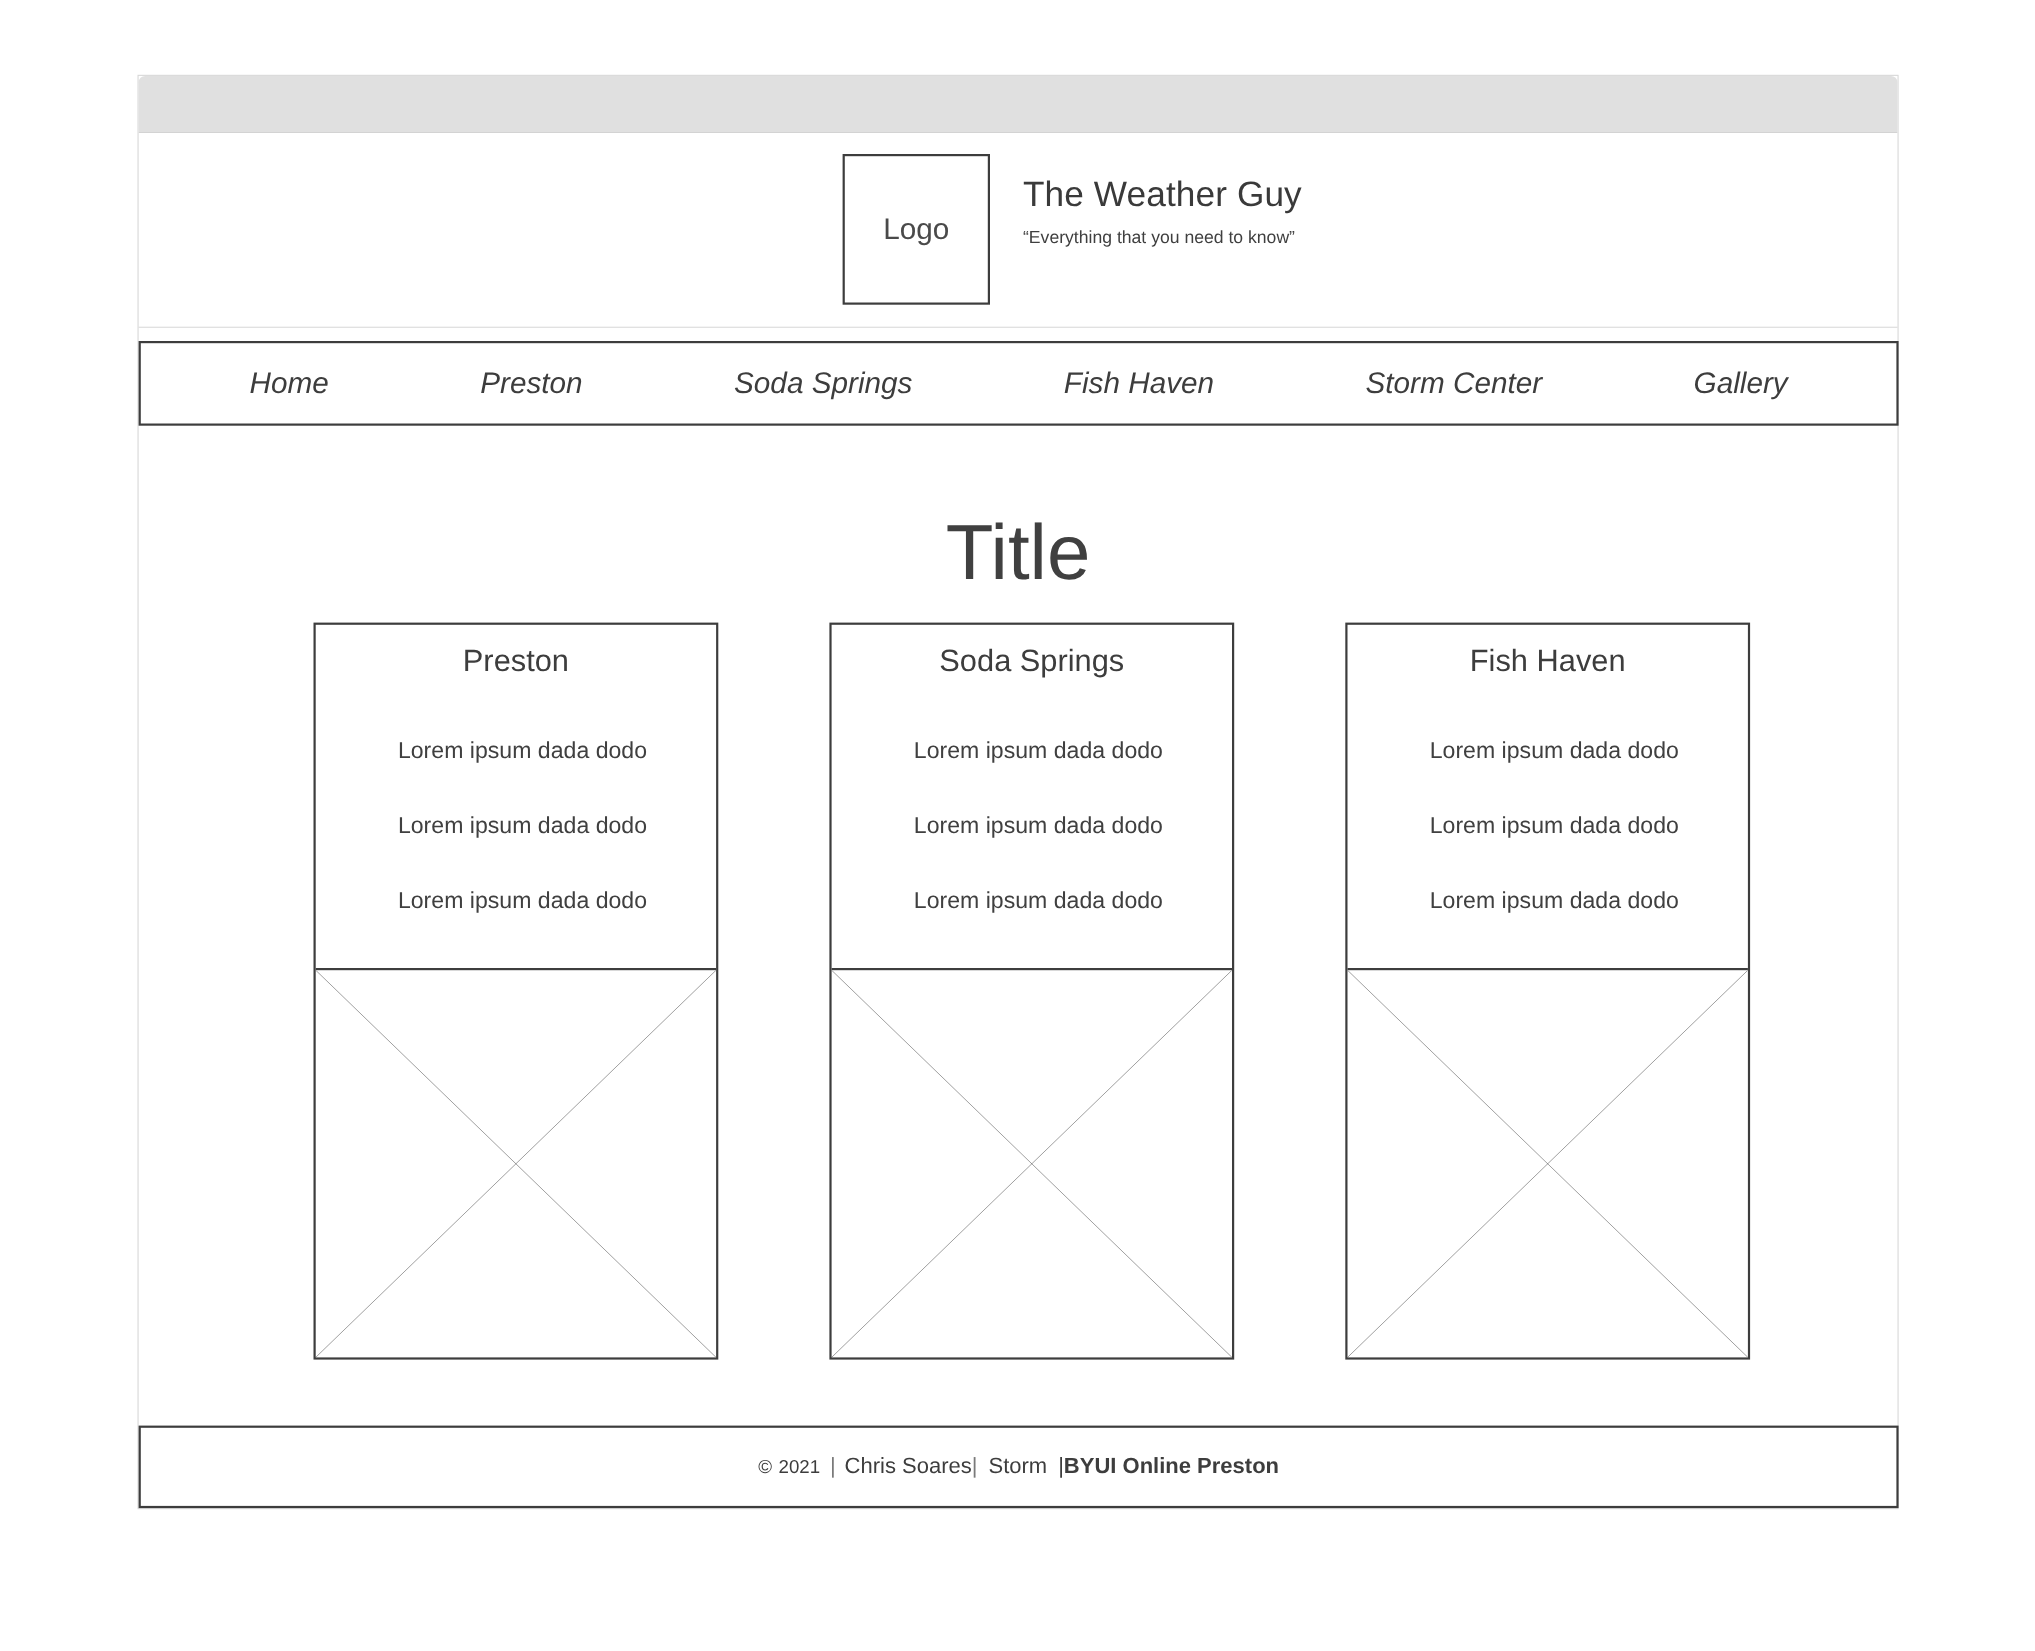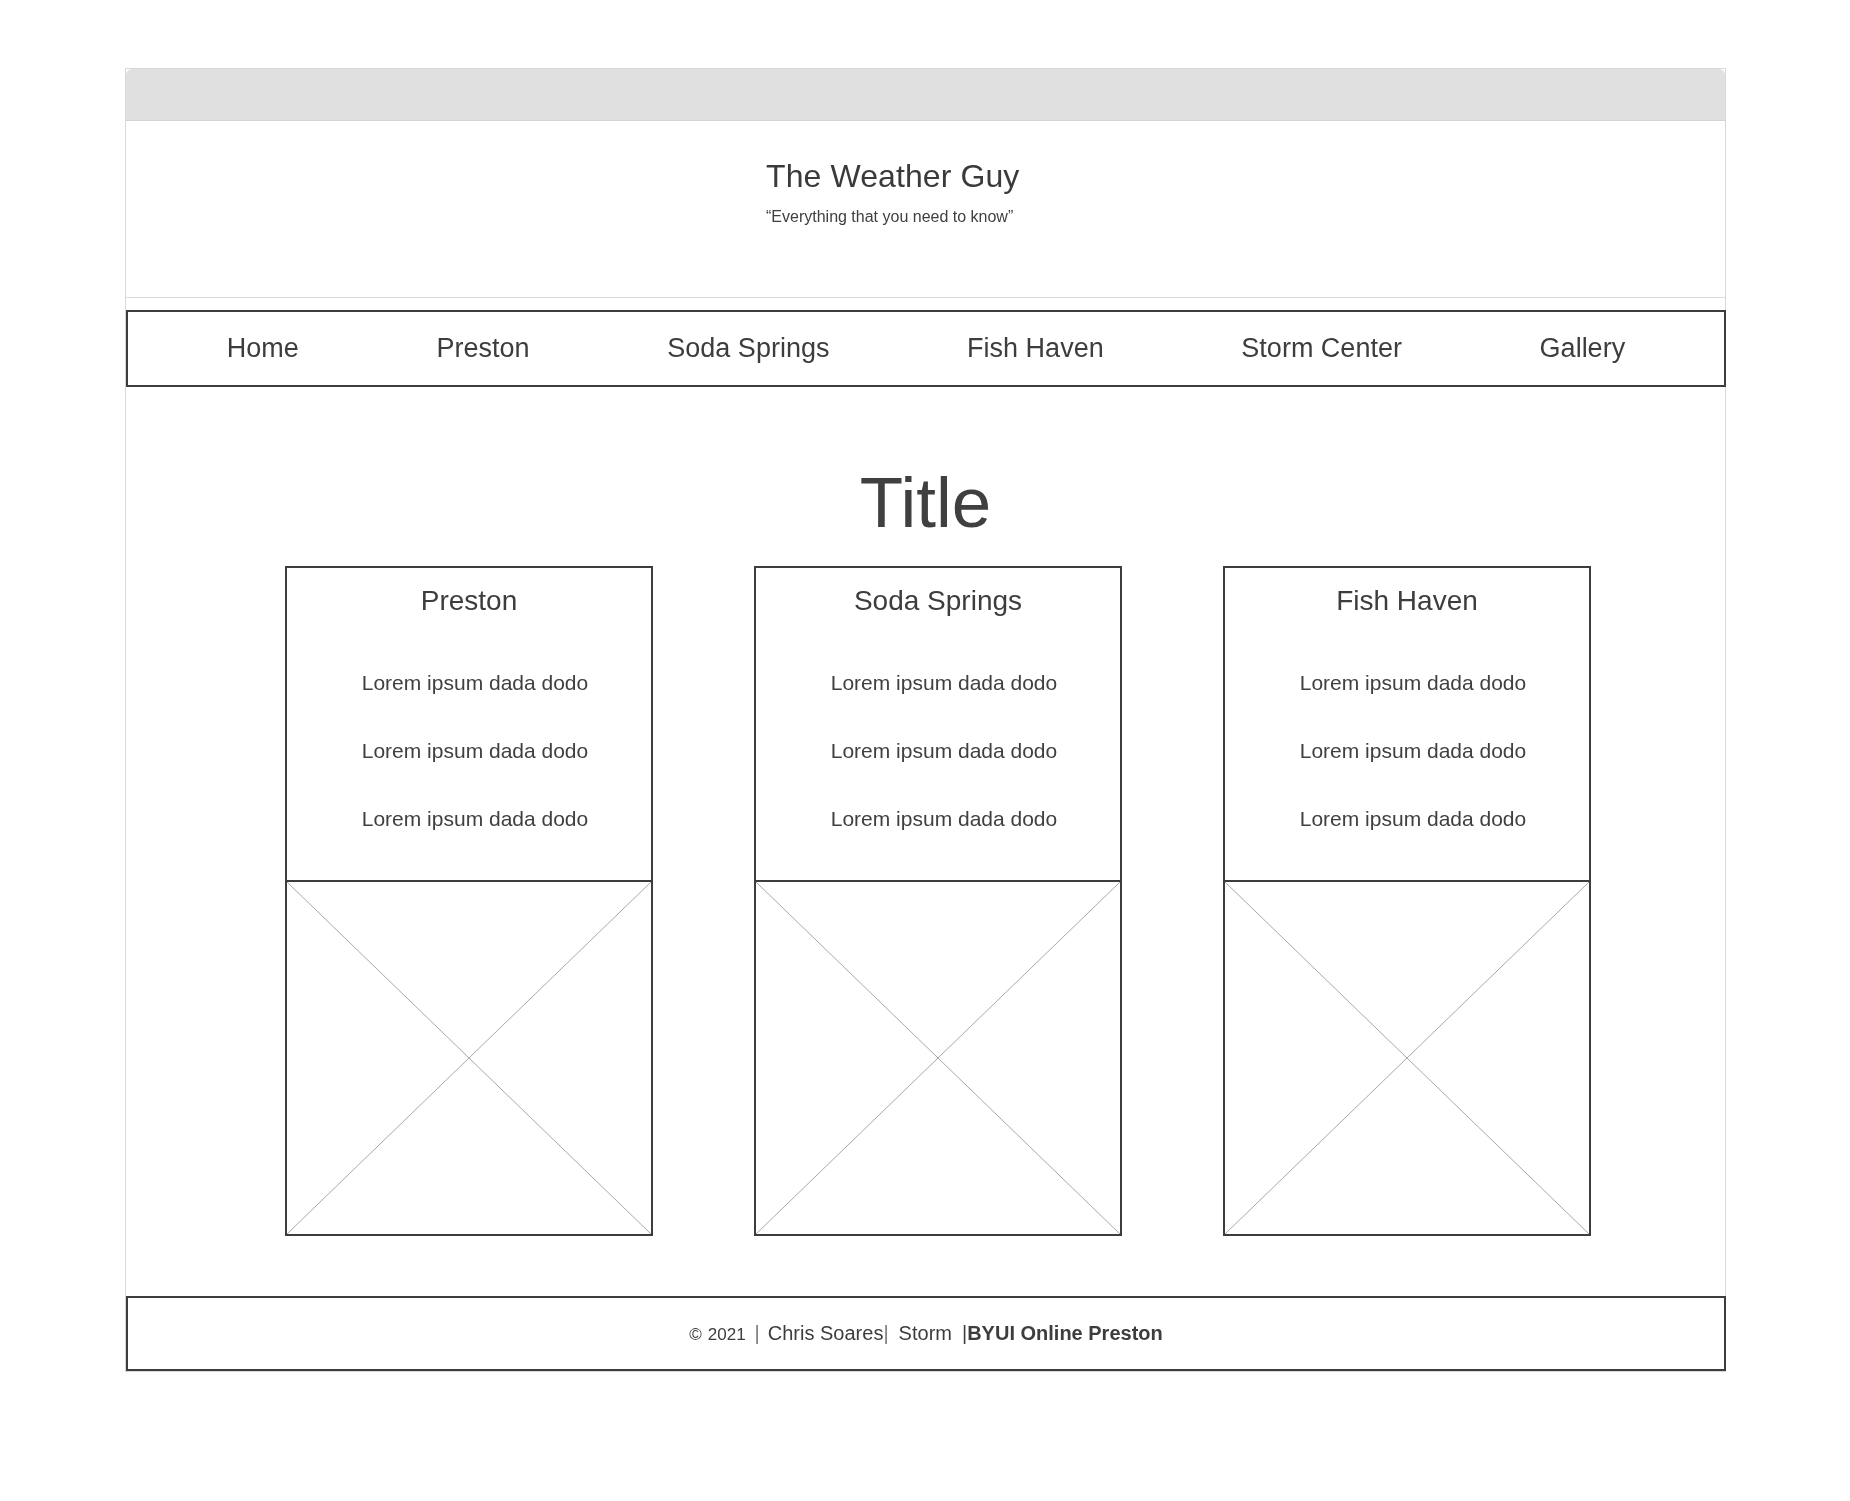--- a/index.html
+++ b/index.html
@@ -90,20 +90,21 @@
     left: 0px;
     top: 241px;
     width: 1600px;
     height: 77px;
     border: 2px solid #3d3d3d;
     box-sizing: border-box;
     display: flex;
     align-items: center;
     justify-content: space-around;
     padding: 0 30px;
+    font-style: italic;
   }
   .nav-item {
     font-size: 27px;
     color: #3d3d3d;
     white-space: nowrap;
   }
 
   
   .page-title {
     position: absolute;
@@ -188,20 +189,23 @@
 </style>
 </head>
 <body>
 
 <div class="frame">
 
   <div class="chrome-bar"></div>
 
   <div class="site-header">
     <div class="header-inner">
+      <div class="logo-box">
+        <span>Logo</span>
+      </div>
       <div class="brand-text">
         <div class="brand-title">The Weather Guy</div>
         <div class="brand-tagline">“Everything that you need to know”</div>
       </div>
     </div>
   </div>
 
   <nav class="navbar">
     <a class="nav-item">Home</a>
     <a class="nav-item">Preston</a>

